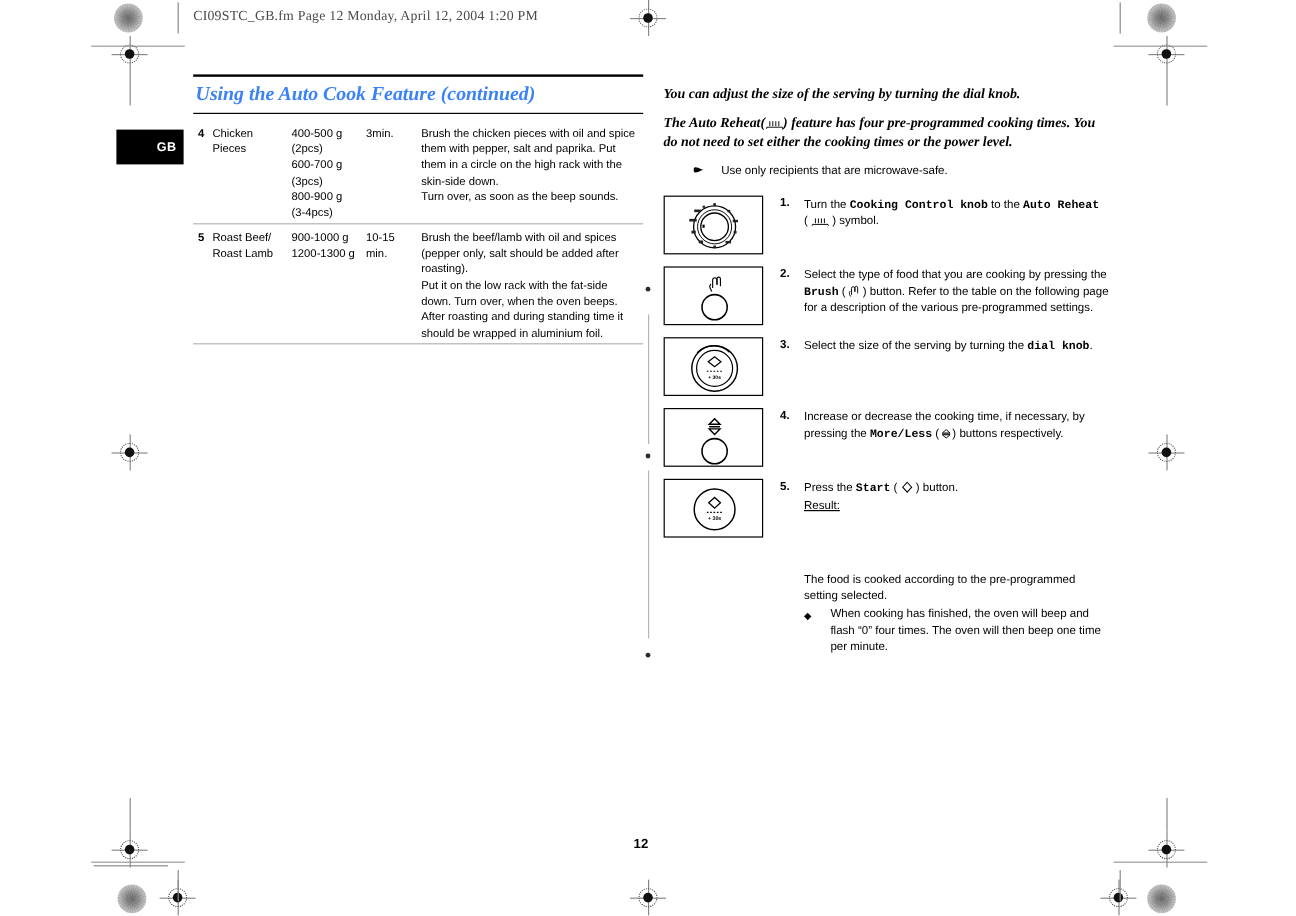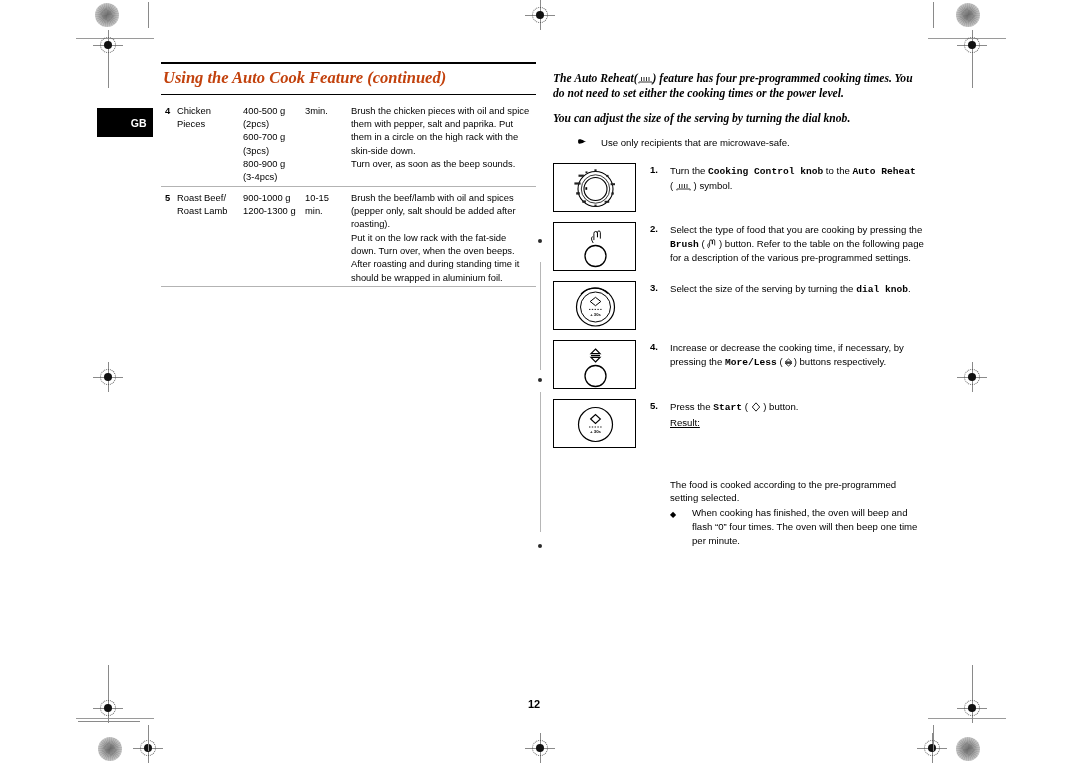--- a/index.html
+++ b/index.html
@@ -37,21 +37,21 @@
     letter-spacing:.2px; white-space:nowrap;
   }
 
   
   .col { position:absolute; }
   .col-left  { left:161px; top:62px; width:375px; }
   .col-right { left:553px; top:62px; width:372px; }
 
   .sect-title {
     font-family:"Liberation Serif", serif;
-    font-weight:bold; font-style:italic; font-size:16.5px; color:#c2410c;
+    font-weight:bold; font-style:italic; font-size:16.5px; color:#3b82f6;
     border-top:2px solid #000; border-bottom:1.5px solid #000;
     padding:4px 2px 5px 2px; line-height:1.25;
   }
 
   
   .gbtab {
     position:absolute; left:97px; top:108px; width:56px; height:29px;
     background:#000; color:#fff;
     font-size:10.5px; font-weight:bold;
     display:flex; align-items:center; justify-content:flex-end;
@@ -204,20 +204,21 @@
   <div class="grayblob" style="left:956px; top:3px;"></div>
   <div class="grayblob" style="left:98px;  top:737px;"></div>
   <div class="grayblob" style="left:956px; top:737px;"></div>
 
   <div class="regtail-h" style="left:78px; top:721px; width:62px;"></div>
   <div class="regtail" style="left:147.5px; top:725px; height:26px;"></div>
   <div class="regtail" style="left:932.5px; top:725px; height:26px;"></div>
   <div class="regtail" style="left:147.5px; top:2px; height:26px;"></div>
   <div class="regtail" style="left:932.5px; top:2px; height:26px;"></div>
 
+  <div class="runhead">CI09STC_GB.fm  Page 12  Monday, April 12, 2004  1:20 PM</div>
 
   <div class="gbtab">GB</div>
 
   <div class="divider" style="left:540px; top:262px; height:108px;"></div>
   <div class="divider" style="left:540px; top:392px; height:140px;"></div>
   <div class="divdot" style="left:538px; top:239px;"></div>
   <div class="divdot" style="left:538px; top:378px;"></div>
   <div class="divdot" style="left:538px; top:544px;"></div>
 
   <div class="col col-left">
@@ -252,32 +253,32 @@
         </tr>
         <tr class="lastsep">
           <td colspan="5"></td>
         </tr>
       </tbody>
     </table>
   </div>
 
   <div class="col col-right">
 
+    <div class="lead second">You can adjust the size of the serving by turning the dial knob.</div>
+
     <div class="lead">
       <span>The Auto Reheat(</span><span class="ico ico-reheat">
         <svg viewBox="0 0 30 18" width="15" height="9" aria-hidden="true">
           <path d="M2 14 H28" stroke="#000" stroke-width="1.6" fill="none"></path>
           <path d="M7 12 V4 M12 12 V4 M17 12 V4 M22 12 V4" stroke="#000" stroke-width="1.6" fill="none"></path>
           <path d="M2 14 q-1.5 1.5 0 3" stroke="#000" stroke-width="1.4" fill="none"></path>
           <path d="M28 14 q1.5 1.5 0 3" stroke="#000" stroke-width="1.4" fill="none"></path>
         </svg>
       </span><span>) feature has four pre-programmed cooking times. You do not need to set either the cooking times or the power level.</span>
     </div>
-
-    <div class="lead second">You can adjust the size of the serving by turning the dial knob.</div>
 
     <div class="note">
       <div class="hand">
         <svg viewBox="0 0 22 12" width="14" height="9" aria-hidden="true">
           <path d="M1 6 h9 M10 2.5 c3 0 5 1 6.5 2 c1.6 1 3 1.4 4.5 1.5 c-1.5 .2 -2.9 .6 -4.5 1.6 c-1.5 1 -3.5 1.9 -6.5 1.9 c-1.6 0 -2-1.4 -2-3.5 c0-2.1 .4-3.5 2-3.5 z" fill="#000"></path>
         </svg>
       </div>
       <div class="ntext">Use only recipients that are microwave-safe.</div>
     </div>
 

